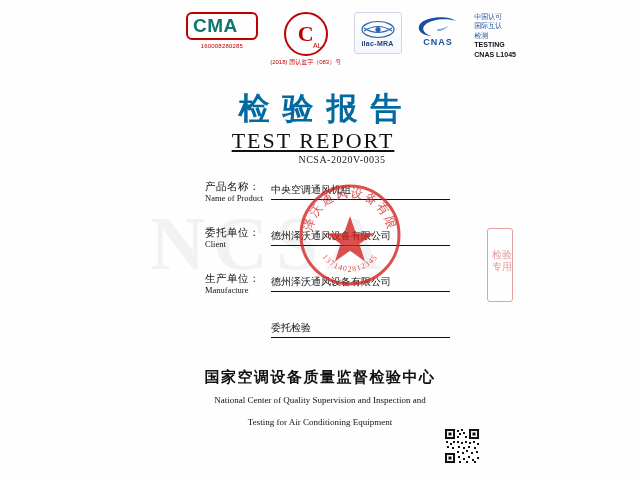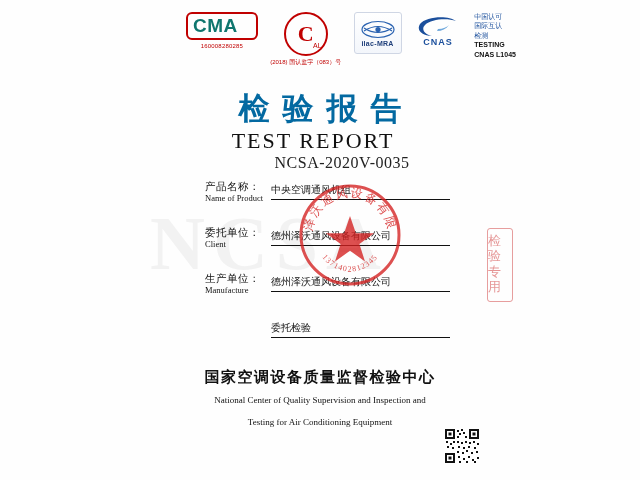--- a/index.html
+++ b/index.html
@@ -162,28 +162,29 @@
   }
   .title-en {
     position: absolute;
     top: 128px;
     left: 0; right: 14px;
     text-align: center;
     font-family: "Liberation Serif", serif;
     font-size: 22px;
     letter-spacing: 2px;
     color: #111;
+    text-decoration: underline;
   }
   .report-no {
     position: absolute;
     top: 154px;
     left: 0; right: 0;
     text-align: center;
     font-family: "Liberation Serif", serif;
-    font-size: 16px;
+    font-size: 10px;
     letter-spacing: 0.5px;
     color: #222;
     padding-left: 44px;
   }
 
   
   .fields {
     position: absolute;
     left: 205px;
     top: 180px;
@@ -279,24 +280,24 @@
   .seal-side {
     position: absolute;
     left: 487px;
     top: 228px;
     width: 26px;
     height: 74px;
     border: 1.5px solid rgba(200,30,30,0.5);
     border-radius: 3px;
     color: rgba(200,30,30,0.55);
     font-family: "Liberation Serif", serif;
-    font-size: 13px;
+    font-size: 10px;
     line-height: 1.18;
-    text-align: left;
-    padding-top: 4px;
+    text-align: right;
+    padding-top: 20px;
     box-sizing: border-box;
     opacity: 0.85;
     pointer-events: none;
   }
 
   
   .qr {
     position: absolute;
     left: 444px;
     top: 428px;

